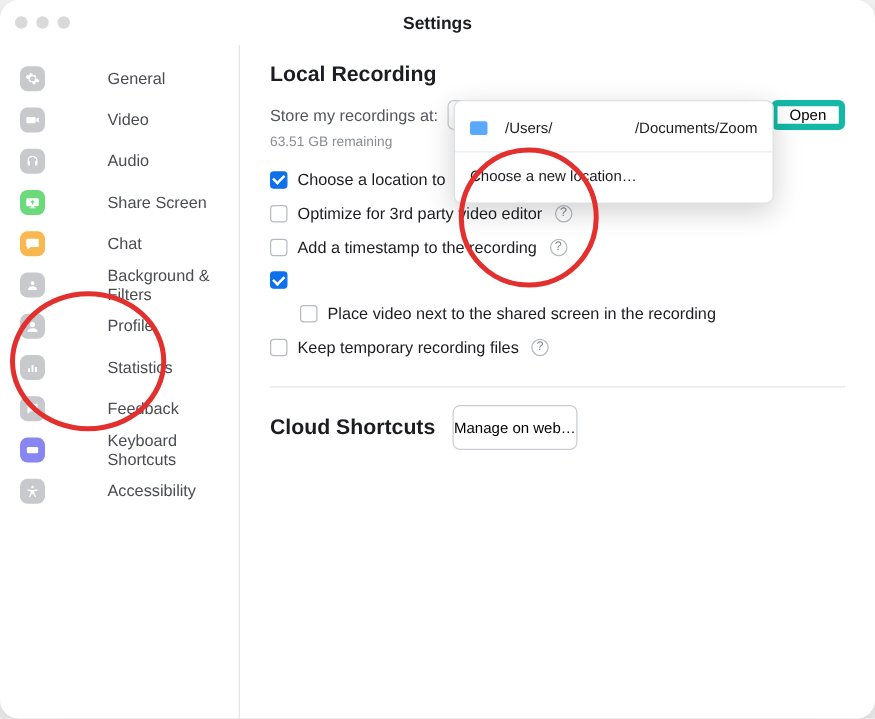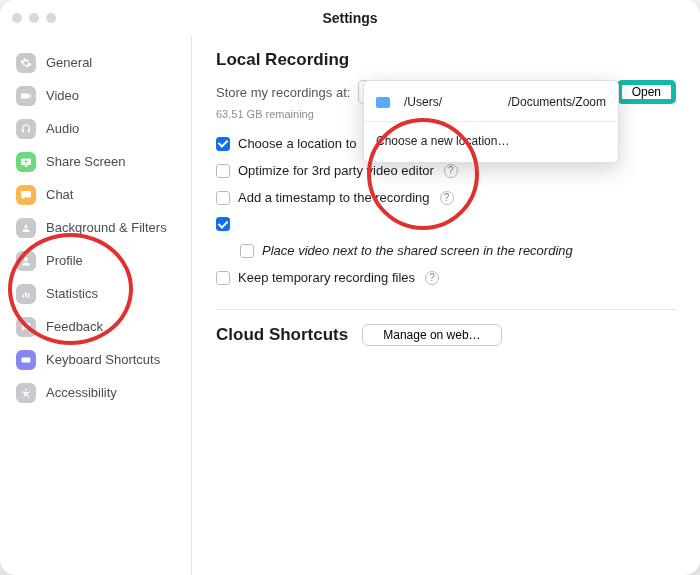--- a/index.html
+++ b/index.html
@@ -93,20 +93,21 @@
     width: 20px; height: 20px;
     display: flex; align-items: center; justify-content: center;
   }
   .side-item.selected .sicon svg path,
   .side-item.selected .sicon svg rect,
   .side-item.selected .sicon svg circle {
     fill: var(--icon-active);
   }
   .side-item .label {
     font-size: 13px;
+    margin-left: 40px;
   }
 
   
   .sqicon { width:20px; height:20px; border-radius:6px; display:inline-flex; align-items:center; justify-content:center; }
   .sqicon.idle { background: var(--icon-idle); }
   .sqicon.green { background:#6cd97a; }
   .sqicon.orange { background:#f9b74f; }
   .sqicon.active { background: var(--icon-active); }
   .sqicon.purple { background:#8886f0; }
   .sqicon svg { width:12px; height:12px; }
@@ -162,21 +163,21 @@
   }
 
   
   .cbrow {
     display: flex;
     align-items: center;
     gap: 8px;
     padding: 6px 0;
     font-size: 13px;
   }
-  .cbrow.indent { padding-left: 24px; font-style: italic; }
+  .cbrow.indent { padding-left: 24px; }
   .cb {
     width: 14px; height: 14px; border-radius: 3px;
     border: 1px solid #b6bac2;
     display: inline-flex; align-items:center; justify-content:center;
     flex: none;
     background: #fff;
   }
   .cb.checked { background: var(--accent); border-color: var(--accent); }
   .cb.checked::after {
     content: "";
@@ -189,25 +190,25 @@
     width:14px;height:14px;border-radius:50%;border:1px solid #b6bac2;display:inline-flex;align-items:center;justify-content:center;font-size:10px;color:#7e828a;margin-left:2px;
   }
 
   hr.sep {
     border: none; border-top:1px solid var(--hairline);
     margin: 18px 0 14px 0;
   }
   .cloud-row { display:flex; align-items:center; gap:14px; }
   .cloud-row .section-title { margin:0; }
   .manage-btn {
-    height: 22px;
+    height: 36px;
     border: 1px solid #c9cdd3;
     border-radius: 6px;
     background: #fff;
-    padding: 0 20px;
+    padding: 0 0;
     font-size: 12px;
     cursor: pointer;
   }
 
   
   .dropdown {
     position: absolute;
     left: 363px;
     top: 80px;
     width: 256px;

